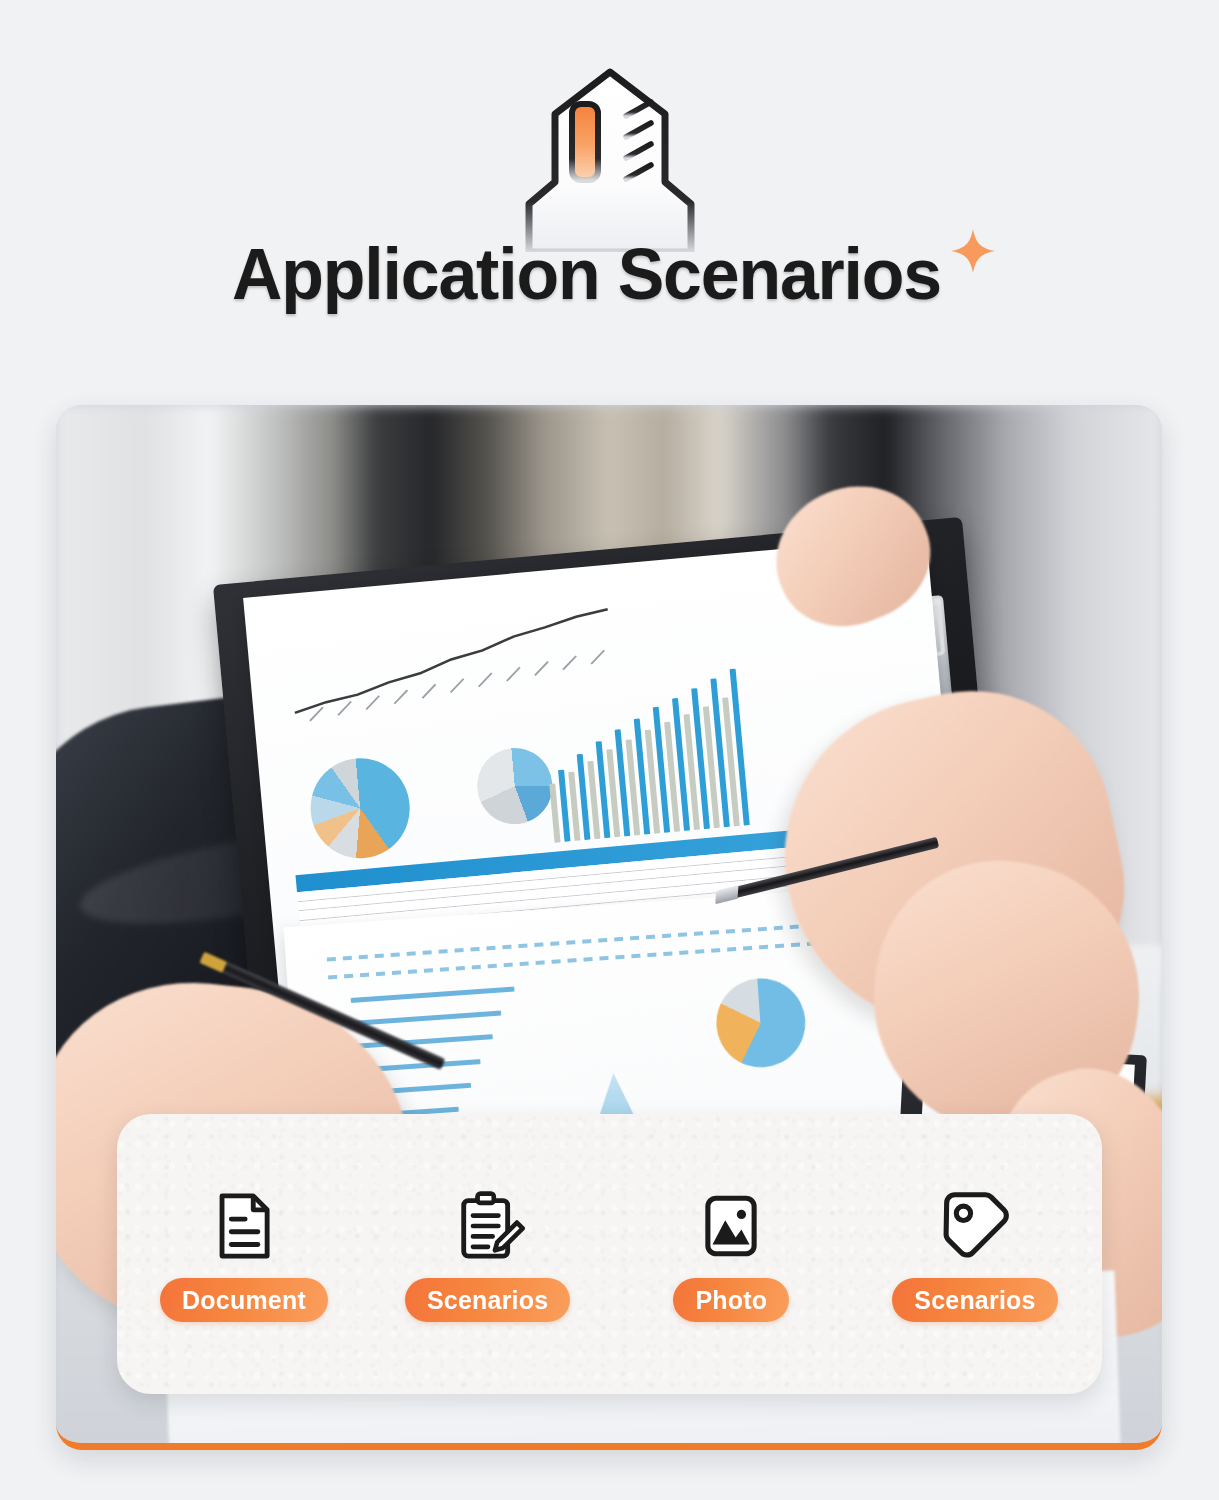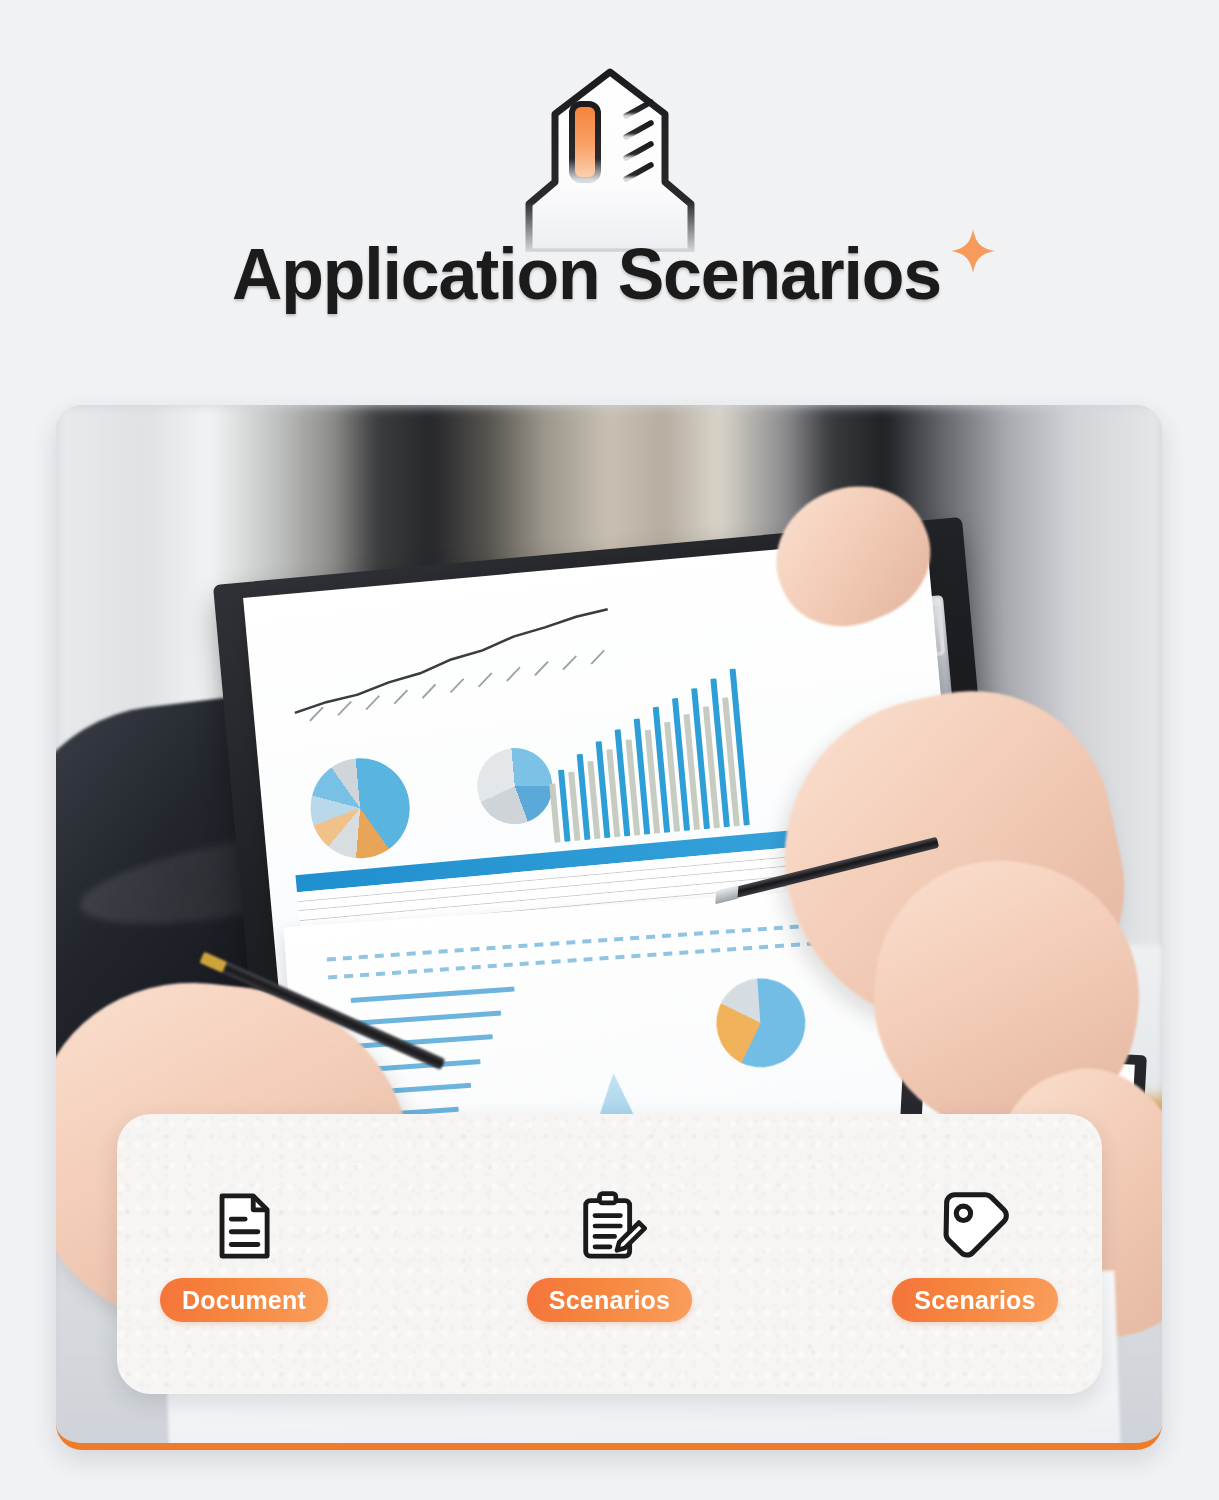--- a/index.html
+++ b/index.html
@@ -512,20 +512,28 @@
             <line x1="19" y1="23" x2="41" y2="23"></line>
             <line x1="19" y1="32" x2="41" y2="32"></line>
             <line x1="19" y1="41" x2="36" y2="41"></line>
             <line x1="19" y1="50" x2="32" y2="50"></line>
           </g>
           <path d="M57 29 L62 34 L45 51 L38 53 L40 46 Z" fill="#fff" stroke="#1b1b1b" stroke-width="4" stroke-linejoin="round"></path>
         </svg>
         <span class="tag-badge">Scenarios</span>
       </div>
 
+      <div class="tag-item">
+        <svg class="tag-icon" viewBox="0 0 64 64">
+          <rect x="12" y="8" width="40" height="48" rx="7" fill="#fff" stroke="#1b1b1b" stroke-width="4.4"></rect>
+          <circle cx="41" cy="22" r="4" fill="#1b1b1b"></circle>
+          <path d="M16 48 L27 27 L36 42 L41 35 L48 48 Z" fill="#1b1b1b"></path>
+        </svg>
+        <span class="tag-badge">Photo</span>
+      </div>
 
 
       <div class="tag-item">
         <svg class="tag-icon" viewBox="0 0 64 64">
           <path d="M41 5 a7 7 0 0 1 5 2 L57 18 a7 7 0 0 1 0 10 L30 55 a7 7 0 0 1 -10 0 L9 44 a7 7 0 0 1 -2 -5 L7.5 12 a7 7 0 0 1 7 -7 Z" fill="#fff" stroke="#1b1b1b" stroke-width="4.4" stroke-linejoin="round"></path>
           <circle cx="22" cy="21" r="6.2" fill="#fff" stroke="#1b1b1b" stroke-width="4.4"></circle>
         </svg>
         <span class="tag-badge">Scenarios</span>
       </div>
 

